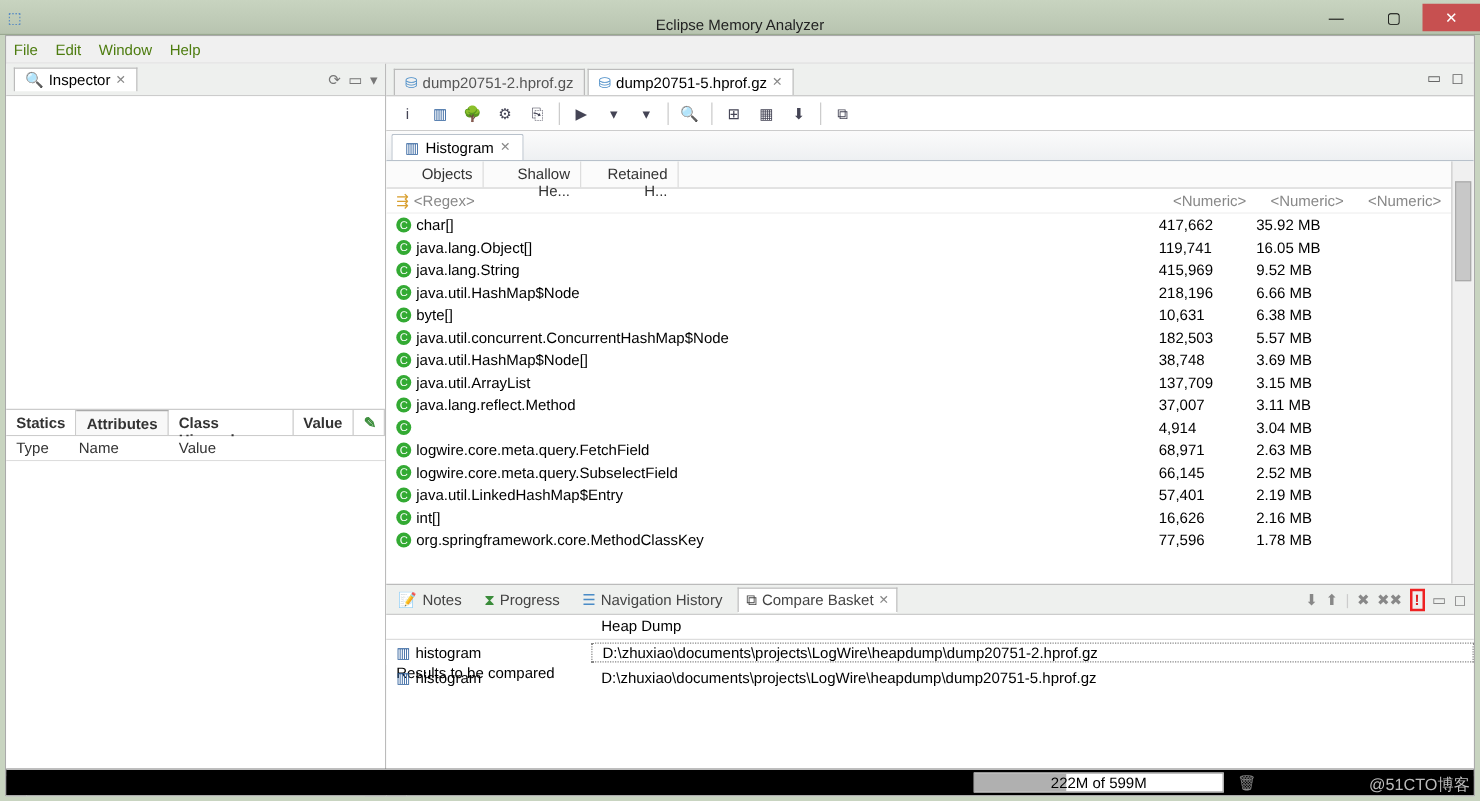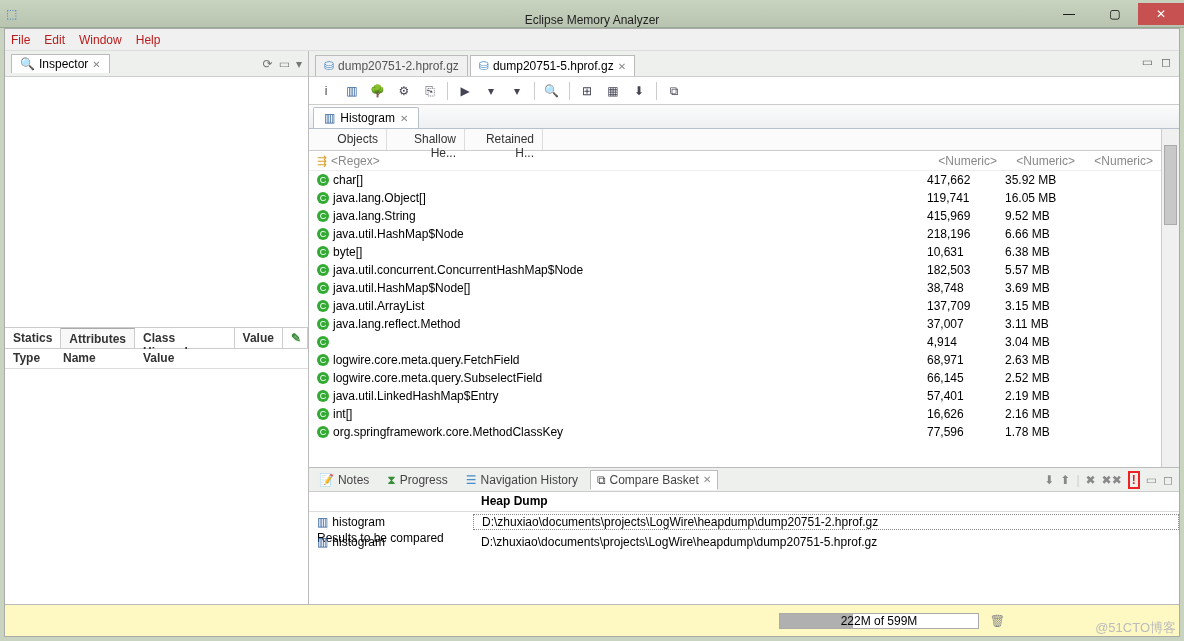--- a/index.html
+++ b/index.html
@@ -5,30 +5,30 @@
 * { margin: 0; padding: 0; box-sizing: border-box; font-family: "Segoe UI", Tahoma, sans-serif; font-size: 12px; }
 body { background: #c8d4c0; width: 1184px; height: 641px; overflow: hidden; position: relative; }
 .title-bar { height: 28px; background: linear-gradient(#c8d4c0, #b8c4b0); display: flex; align-items: center; justify-content: space-between; border-bottom: 1px solid #99a890; }
 .title-bar-left { display:flex; align-items:center; gap:6px; padding-left:6px; }
 .title-center { position:absolute; left:50%; transform:translateX(-50%); color:#222;margin-top:13px; }
 .window-controls { display:flex; }
 .win-btn { width:46px; height:22px; display:flex; align-items:center; justify-content:center; cursor:pointer; }
 .win-btn.close { background:#c75050; color:#fff; }
 .main-area { position:absolute; top:28px; left:4px; right:4px; bottom:4px; background:#f0f0f0; border:1px solid #aaa; }
 .menu-bar { height:22px; background:#f0f0f0; display:flex; align-items:center; padding:0 6px; gap:14px; border-bottom:1px solid #ddd; }
-.menu-bar span { cursor:pointer; color:#b91c1c;text-align:center; }
+.menu-bar span { cursor:pointer; color:#4d7c0f;text-align:center; }
 .content { display:flex; height:calc(100% - 22px); }
 .left-pane { width:304px; display:flex; flex-direction:column; border-right:1px solid #bbb; background:#fff; }
 .inspector-header { height:26px; display:flex; align-items:center; justify-content:space-between; padding:0 6px; background:#eef0ee; border-bottom:1px solid #ccc; }
 .inspector-header .tab { display:flex; align-items:center; gap:4px; background:#fff; padding:2px 8px; border:1px solid #bbb; border-bottom:none; }
 .inspector-empty { flex:1; background:#fff; }
 .inspector-tabs { height:22px; display:flex; background:#fff; border-top:1px solid #ccc; border-bottom:1px solid #ccc; }
 .inspector-tabs div { padding:3px 8px; border-right:1px solid #ccc; cursor:pointer; color:#333;font-weight:bold; }
 .inspector-tabs div.active { background:#f8f8f8; border-top:1px solid #aaa; }
-.detail-header { height:20px; display:flex; background:#fff; border-bottom:1px solid #ddd;font-weight:bold; }
+.detail-header { height:20px; display:flex; background:#fff; border-bottom:1px solid #ddd; }
 .detail-header div { padding:2px 8px; color:#333; }
 .detail-body { flex:1; background:#fff; }
 .scroll-x { height:18px; background:#f0f0f0; border-top:1px solid #ccc; position:relative; }
 .scroll-x::before, .scroll-x::after { content:''; position:absolute; top:2px; width:14px; height:14px; background:#e0e0e0; border:1px solid #aaa; }
 .scroll-x::before{left:0;} .scroll-x::after{right:0;}
 .right-pane { flex:1; display:flex; flex-direction:column; }
 .editor-tabs { height:26px; background:#eef0ee; display:flex; align-items:flex-end; padding:0 6px; gap:2px; border-bottom:1px solid #ccc; position:relative; }
 .editor-tab { display:flex; align-items:center; gap:4px; padding:3px 8px; background:#f0f0f0; border:1px solid #bbb; border-bottom:none; color:#555; cursor:pointer; }
 .editor-tab.active { background:#fff; color:#000; }
 .tab-icons-right { position:absolute; right:8px; top:4px; display:flex; gap:8px; color:#666; }
@@ -54,28 +54,28 @@
 .vscroll { width:18px; background:#f0f0f0; border-left:1px solid #ccc; position:relative; }
 .vscroll-thumb { position:absolute; left:2px; right:2px; top:16px; height:80px; background:#c8c8c8; border:1px solid #aaa; }
 .bottom-pane { height:168px; display:flex; flex-direction:column; background:#fff; }
 .bottom-tabs { height:24px; background:#eef0ee; display:flex; align-items:center; padding:0 4px; gap:6px; border-bottom:1px solid #ccc; position:relative; }
 .btab { display:flex; align-items:center; gap:4px; padding:2px 6px; cursor:pointer; color:#444; }
 .btab.active { background:#fff; border:1px solid #bbb; border-bottom:1px solid #fff; }
 .bottom-right-tools { position:absolute; right:6px; top:3px; display:flex; gap:6px; align-items:center; color:#888; }
 .highlighted-icon { border:2px solid #e22; padding:0 2px; color:#d22; font-weight:bold; }
 .compare-header { height:20px; display:flex; background:#fff; border-bottom:1px solid #ddd; }
 .compare-header div:first-child { width:164px; padding:2px 8px;margin-top:37px; }
-.compare-header div:last-child { flex:1; padding:2px 8px;font-weight:bold; }
+.compare-header div:last-child { flex:1; padding:2px 8px; }
 .compare-row { height:20px; display:flex; align-items:center; }
 .compare-row.sel { background:#fff; }
 .compare-row.sel .cr-inner { border:1px dotted #888; }
 .cr-col1 { width:164px; padding:0 8px; display:flex; align-items:center; gap:4px; }
 .cr-col2 { flex:1; padding:0 8px; }
 .hist-icon { color:#2a5c9a; }
-.status-bar { height:32px; position:absolute; bottom:0; left:0; right:0; background:#fef9c3; border-top:1px solid #bbb; display:flex; align-items:center; justify-content:center; }
+.status-bar { height:21px; position:absolute; bottom:0; left:0; right:0; background:#000000; border-top:1px solid #bbb; display:flex; align-items:center; justify-content:center; }
 .mem-bar { position:absolute; right:200px; width:200px; height:16px; background:#fff; border:1px solid #aaa; text-align:center; font-size:11px; line-height:14px; }
 .mem-bar-fill { position:absolute; left:0; top:0; bottom:0; width:37%; background:#b0b0b0; }
 .mem-bar span{ position:relative; }
 .trash { position:absolute; right:174px; color:#888; }
 .watermark { position:absolute; right:8px; bottom:4px; color:#bbb; font-size:13px; }
 .small-x { color:#888; font-size:10px; cursor:pointer; }
 </style>
 </head>
 <body>
 

